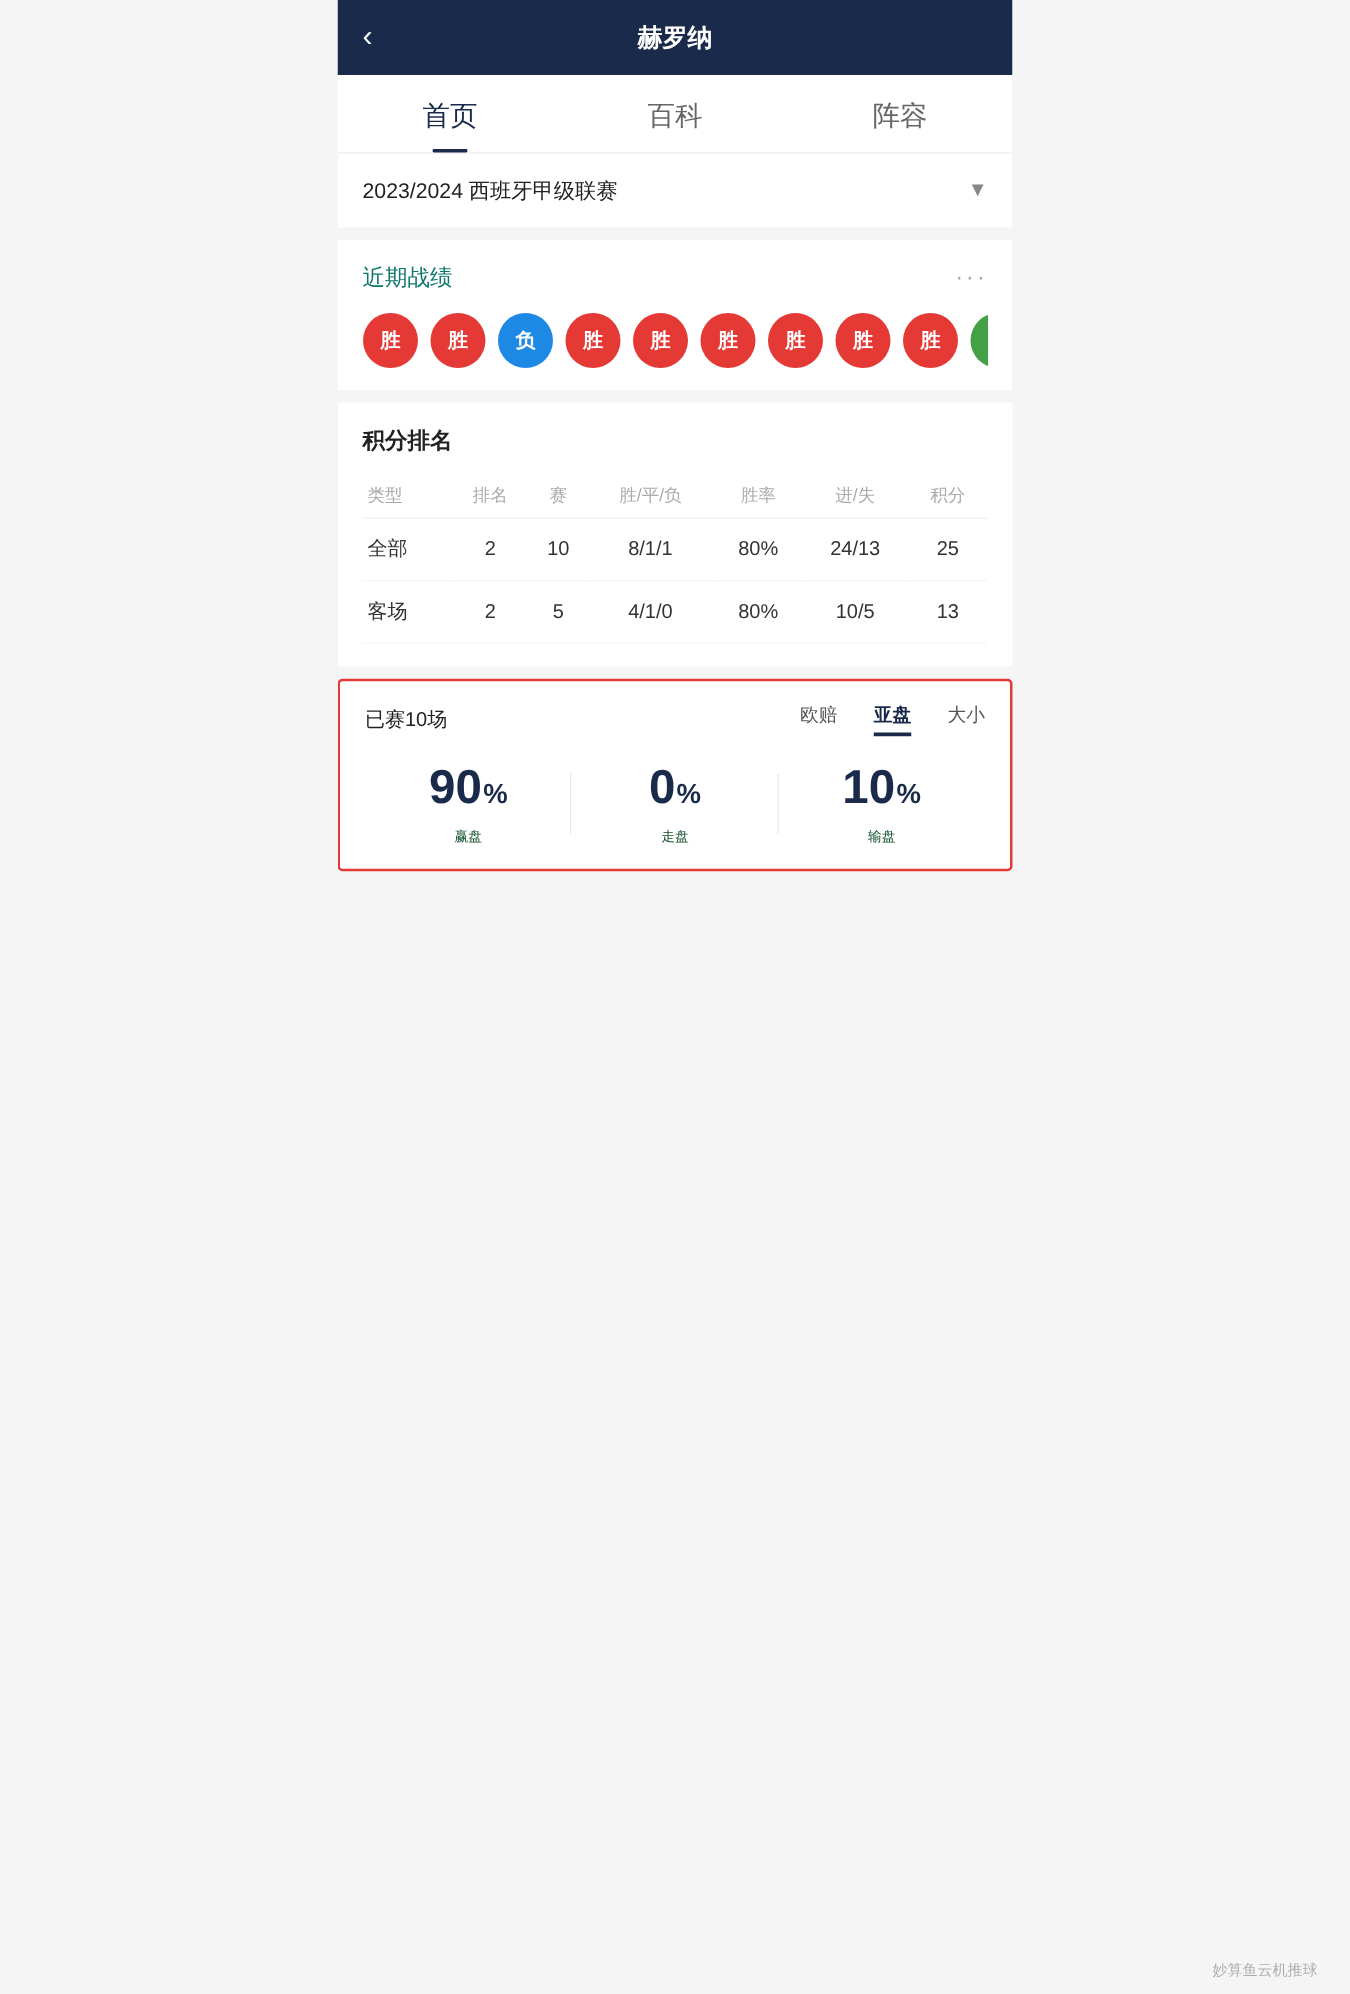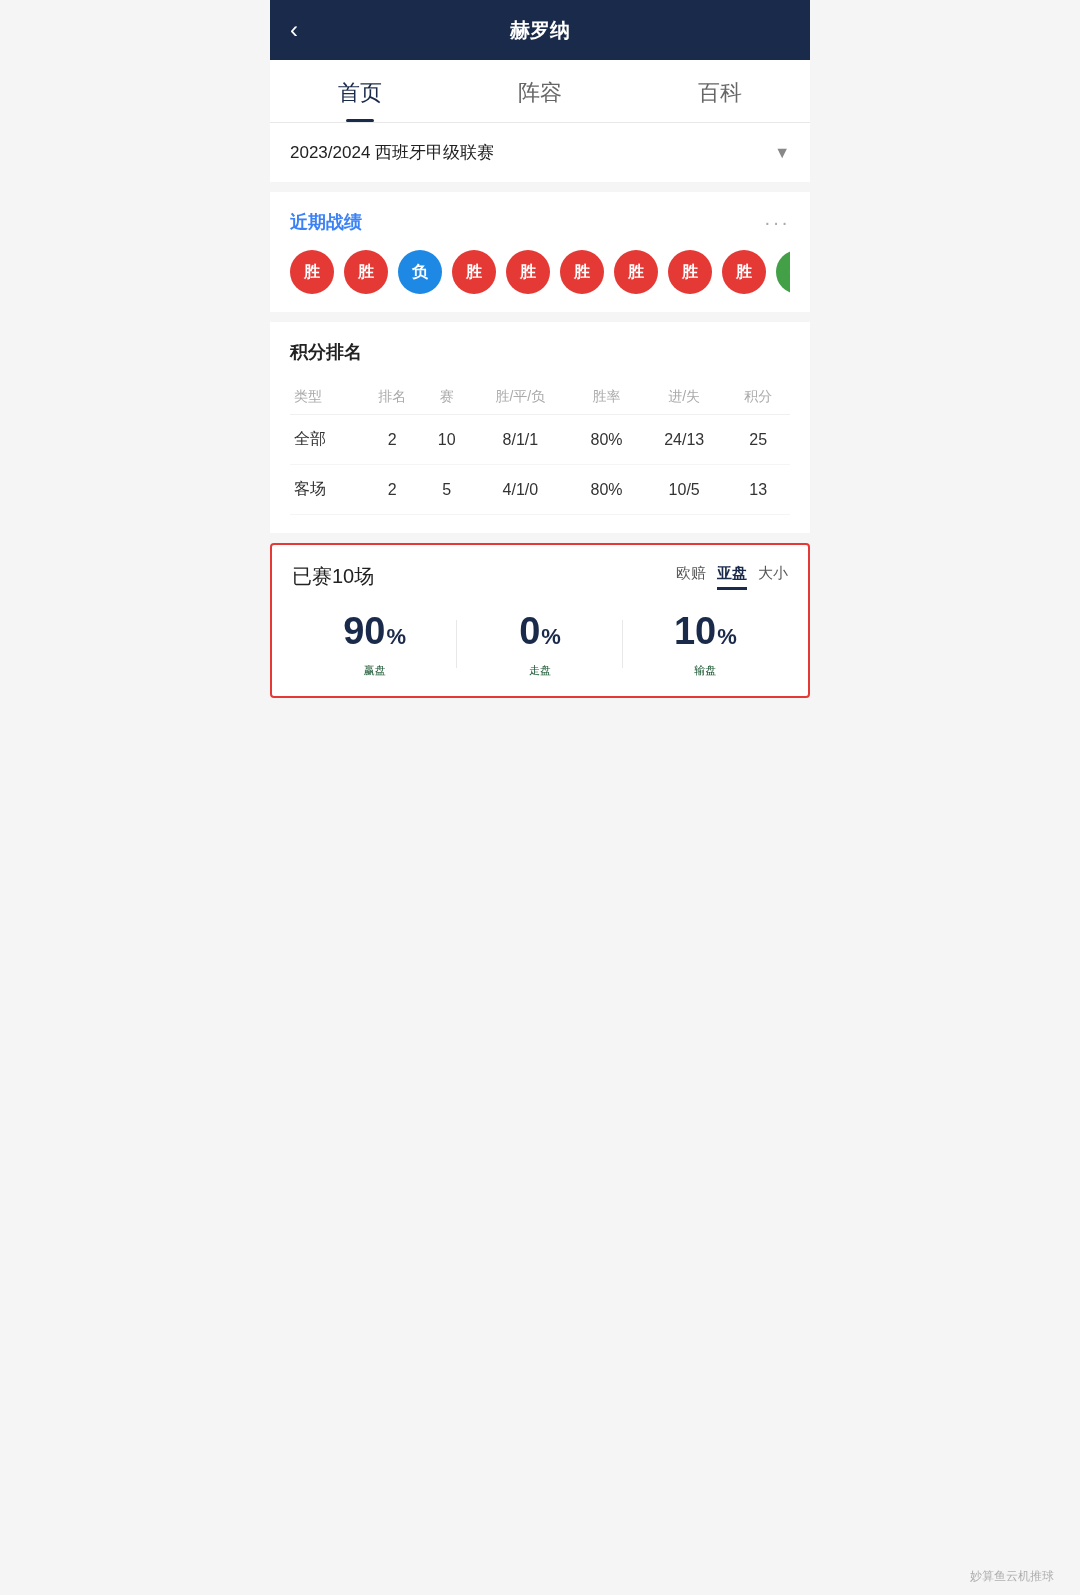--- a/index.html
+++ b/index.html
@@ -97,22 +97,22 @@
 
     
     .section-header {
       display: flex;
       align-items: center;
       justify-content: space-between;
       margin-bottom: 16px;
     }
     .section-title {
       font-size: 18px;
-      font-weight: 700;
-      color: #3b82f6;
+      font-weight: 400;
+      color: #0f766e;
     }
     .more-dots {
       color: #aaa;
       font-size: 20px;
       letter-spacing: 2px;
     }
     .results-row {
       display: flex;
       gap: 10px;
       flex-wrap: nowrap;
@@ -175,26 +175,26 @@
       border-radius: 4px;
       padding: 18px 20px;
     }
     .handicap-header {
       display: flex;
       align-items: center;
       justify-content: space-between;
       margin-bottom: 20px;
     }
     .handicap-played {
-      font-size: 20px;
+      font-size: 16px;
       color: #222;
     }
     .handicap-types {
       display: flex;
-      gap: 11px;
+      gap: 29px;
     }
     .handicap-type {
       font-size: 15px;
       color: #555;
     }
     .handicap-type.active {
       color: #1a2a4a;
       font-weight: 600;
       border-bottom: 3px solid #1a2a4a;
       padding-bottom: 4px;
@@ -251,22 +251,22 @@
 </head>
 <body>
 
 <div class="header">
   <span class="header-back">‹</span>
   <span class="header-title">赫罗纳</span>
 </div>
 
 <div class="tabs">
   <div class="tab active">首页</div>
+  <div class="tab">百科</div>
   <div class="tab">阵容</div>
-  <div class="tab">百科</div>
 </div>
 
 <div class="content">
 
   <div class="season-selector">
     <span class="season-text">2023/2024 西班牙甲级联赛</span>
     <span class="chevron-down">▼</span>
   </div>
 
   <div class="section">

